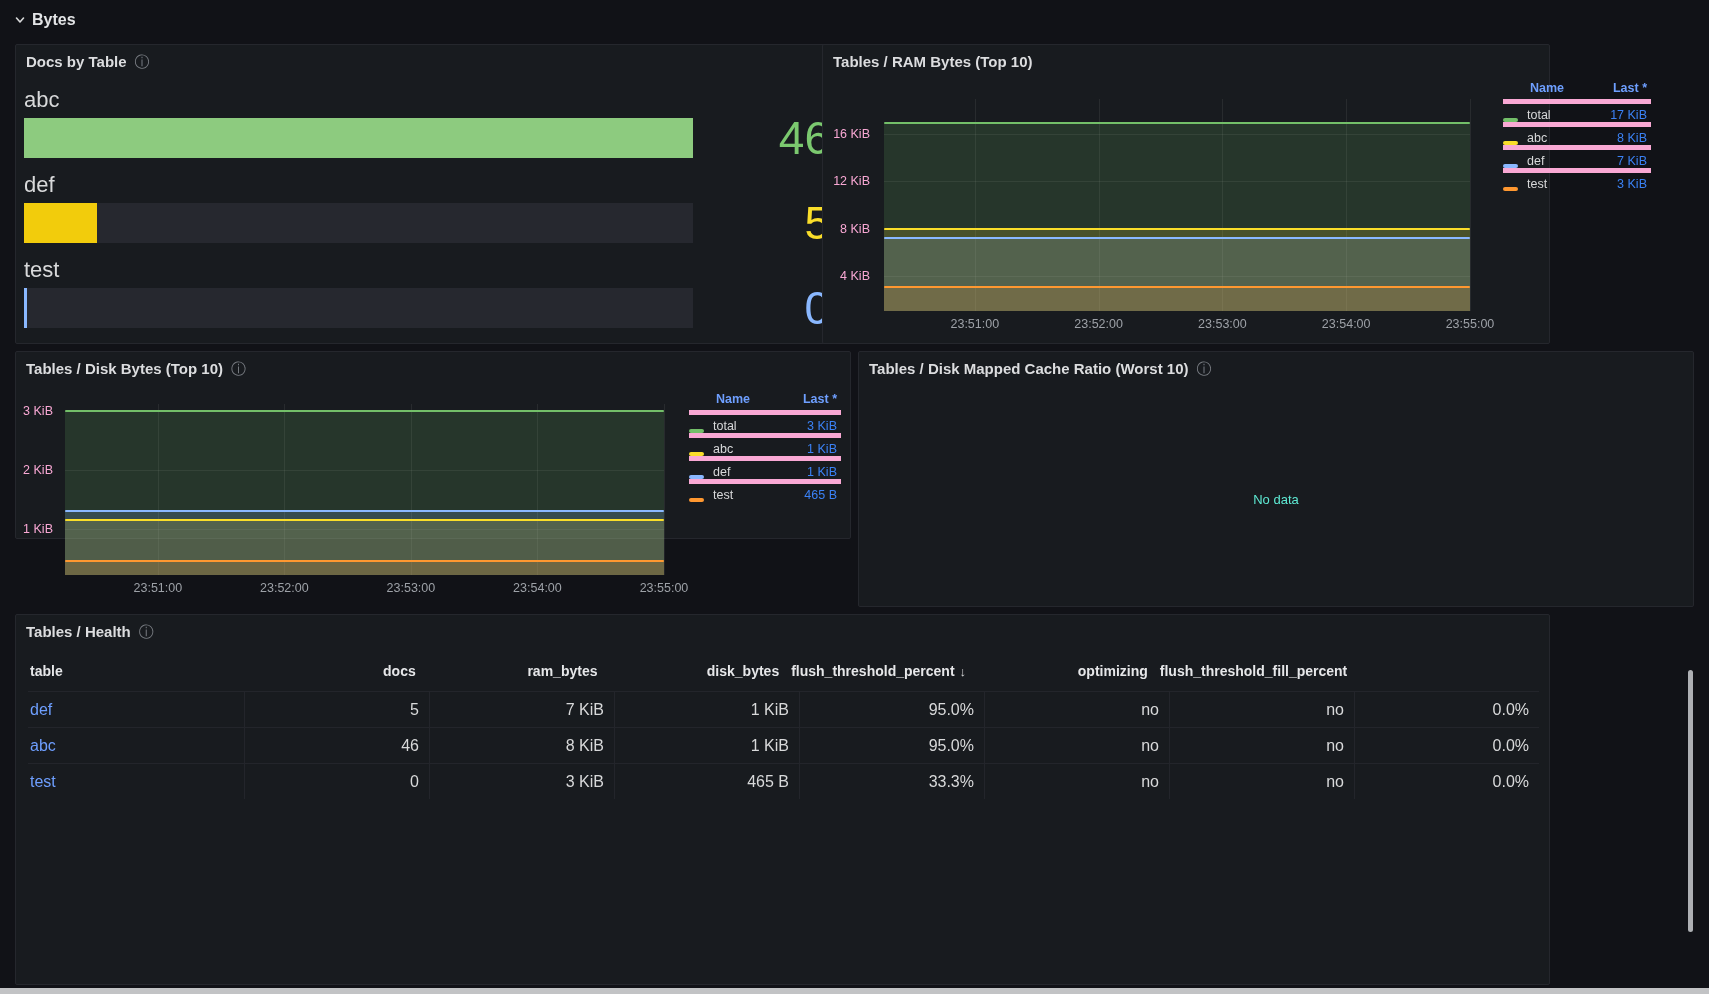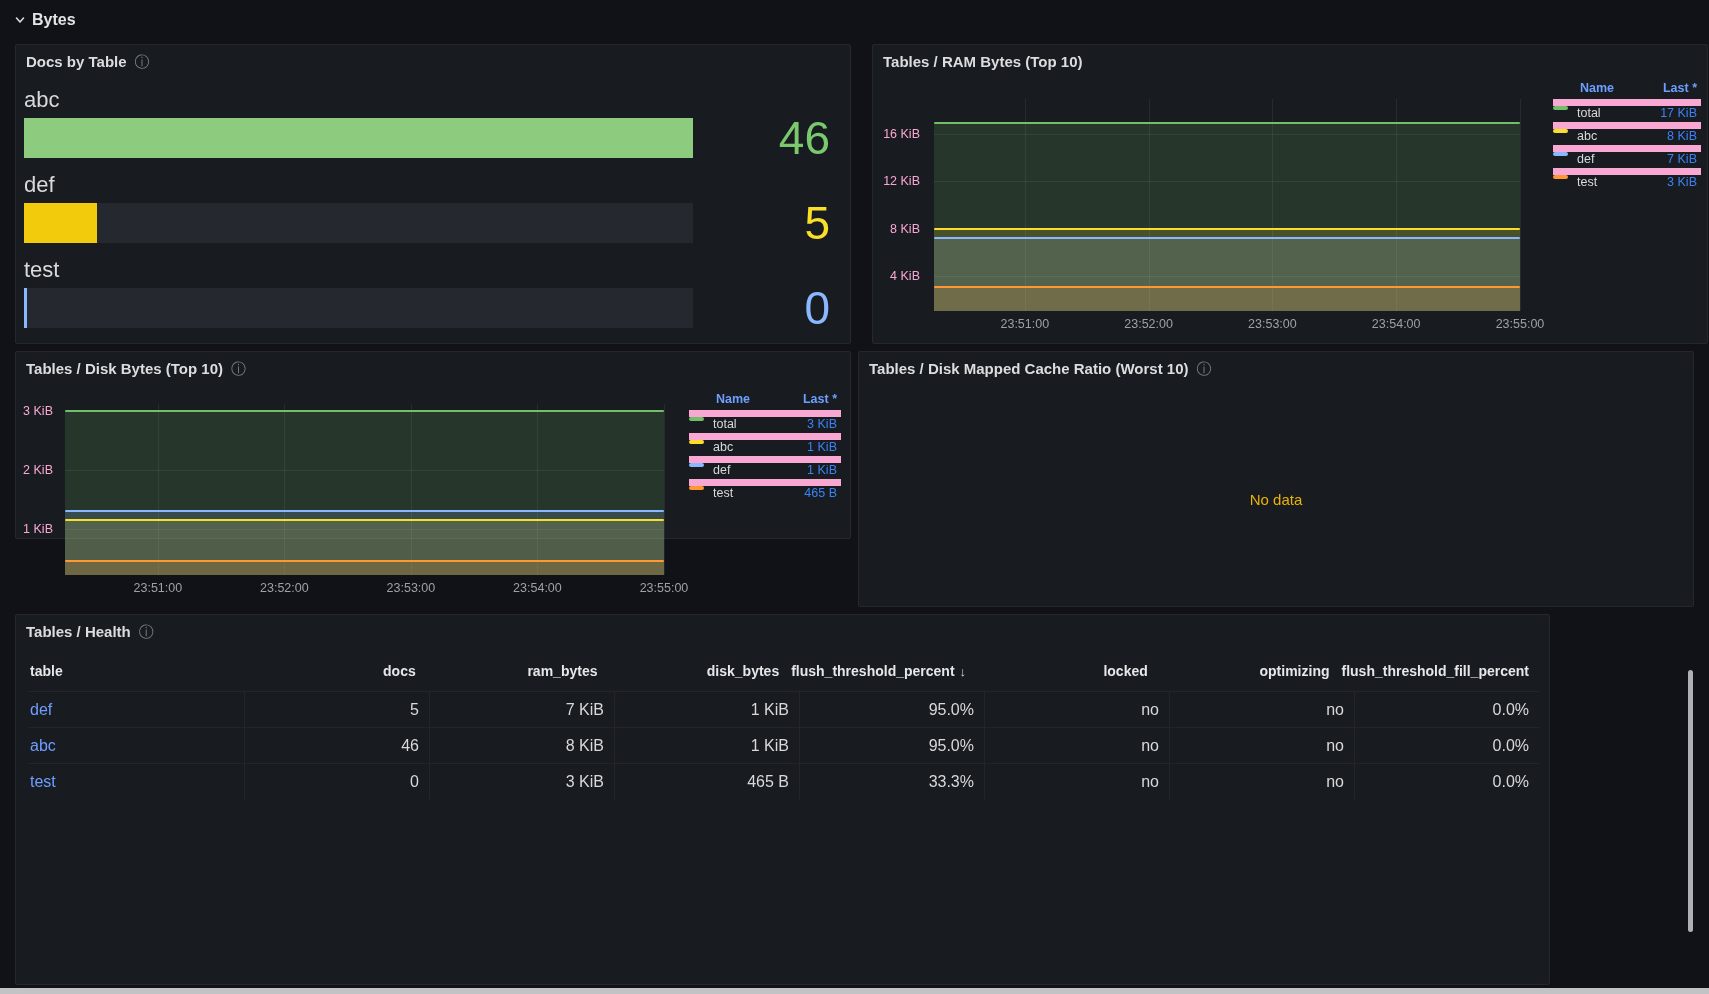--- a/index.html
+++ b/index.html
@@ -42,30 +42,30 @@
   .vgrid { position:absolute; top:0; bottom:0; width:1px; background:rgba(255,255,255,0.07); }
   .fill  { position:absolute; left:0; right:0; bottom:0; opacity:0.17; }
   .sline { position:absolute; left:0; right:0; height:2px; border-radius:1px; }
   .x-axis { position:absolute; height:16px; }
   .xtick { position:absolute; top:0; transform:translateX(-50%); font-size:12.5px; color:#9da1a7; white-space:nowrap; }
 
   .legend { position:absolute; font-size:12.5px; }
   .lg-head { display:flex; align-items:center; height:22px; font-weight:700; color:#6e9fff; }
   .lg-head .lg-name-h { margin-left:27px; cursor:pointer; }
   .lg-head .lg-last-h { flex:1; text-align:right; padding-right:4px; cursor:pointer; }
-  .lg-row { display:flex; align-items:flex-start; height:23px; border-top:7px solid #f9a8d4; }
+  .lg-row { display:flex; align-items:flex-end; height:23px; border-top:5px solid #f9a8d4; }
   .swatch { width:15px; height:4px; border-radius:2px; margin-right:9px; flex:none; }
   .lg-name { color:#d8d9da; cursor:pointer; }
   .lg-last { flex:1; text-align:right; color:#3b82f6; padding-right:4px; }
 
   
   .no-data {
     position:absolute; left:0; right:0; top:40px; bottom:0;
     display:flex; align-items:center; justify-content:center;
-    color:#eab308; font-size:15px;
+    color:#5eead4; font-size:13px;
   }
 
   
   .h-table { position:absolute; left:12px; right:10px; top:42px; }
   .h-grid { display:grid; grid-template-columns:216px repeat(7, 1fr); }
   .h-cell { font-size:14px; }
   .hdr { font-weight:700; color:#e6e7e9; padding:6px 10px 12px 2px; cursor:pointer; white-space:nowrap; }
   .hdr.num { text-align:right; }
   .h-row-cell {
     height:36px; display:flex; align-items:center; justify-content:flex-end;
@@ -119,21 +119,21 @@
       <div class="bg-flex">
         <div class="bg-track">
             <div class="bg-fill" style="width: 3px; background: rgb(138, 184, 255);"></div>
           </div>
         <div class="bg-value" style="color: rgb(138, 184, 255);">0</div>
       </div>
     </div>
   </div>
 </section>
 
-<section class="panel" style="left:872px;top:44px;width:836px;height:300px">
+<section class="panel" style="left:822px;top:44px;width:728px;height:300px">
   <div class="panel-header">
     <span class="panel-title">Tables / RAM Bytes (Top 10)</span>
   </div>
   <div style="position:absolute;left:0;top:0;right:0;bottom:0;">
     <div class="y-axis" style="left:0;top:54px;width:53px;height:212px;">
         <div class="ytick" style="top: 83.3333%;">4 KiB</div>
         <div class="ytick" style="top: 61.1111%;">8 KiB</div>
         <div class="ytick" style="top: 38.8889%;">12 KiB</div>
         <div class="ytick" style="top: 16.6667%;">16 KiB</div>
       </div>
@@ -272,21 +272,20 @@
   </div>
   <div class="h-table">
     <div class="h-grid">
       <div class="h-cell hdr">table</div>
       <div class="h-cell hdr num">docs</div>
       <div class="h-cell hdr num">ram_bytes</div>
       <div class="h-cell hdr num">disk_bytes</div>
       <div class="h-cell hdr num">
         <span>flush_threshold_percent</span><span class="sort-arrow">↓</span>
       </div>
-      <div class="h-cell hdr num">locked</div>
       <div class="h-cell hdr num">optimizing</div>
       <div class="h-cell hdr num">flush_threshold_fill_percent</div>
     </div>
 
     <div class="h-grid">
       <div class="h-row-cell first">
           <span class="h-link">def</span>
         </div>
       <div class="h-row-cell vline">5</div>
       <div class="h-row-cell vline">7 KiB</div>

